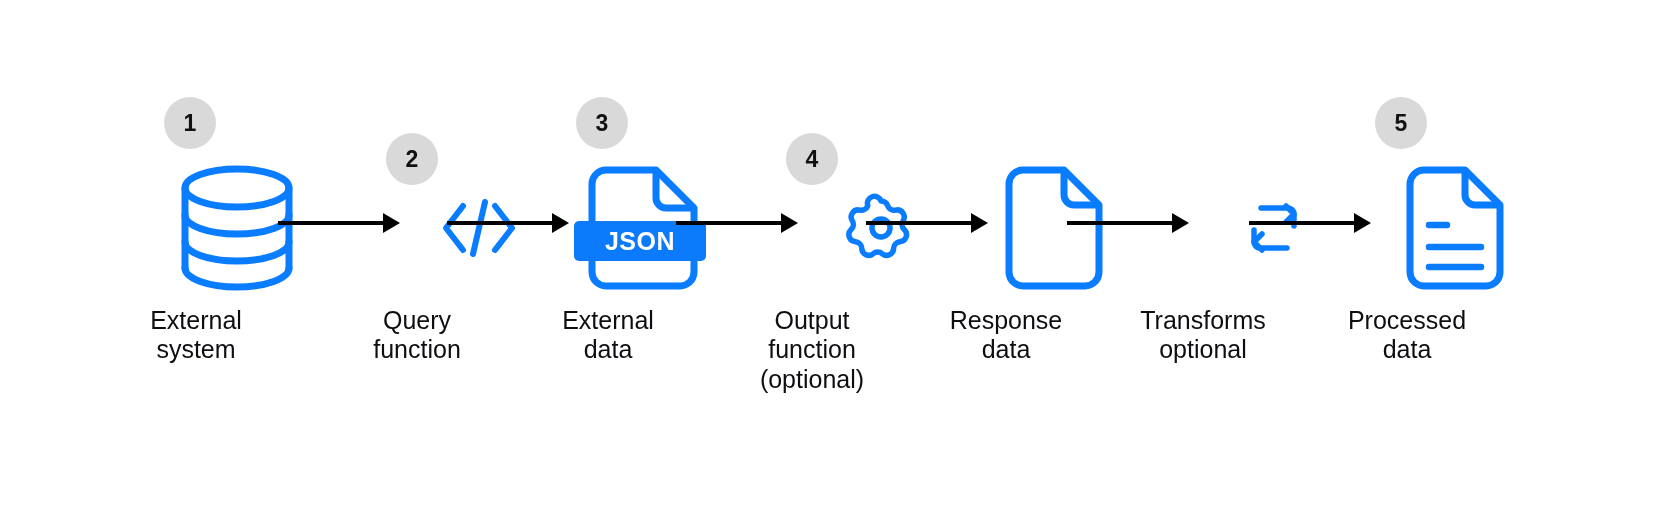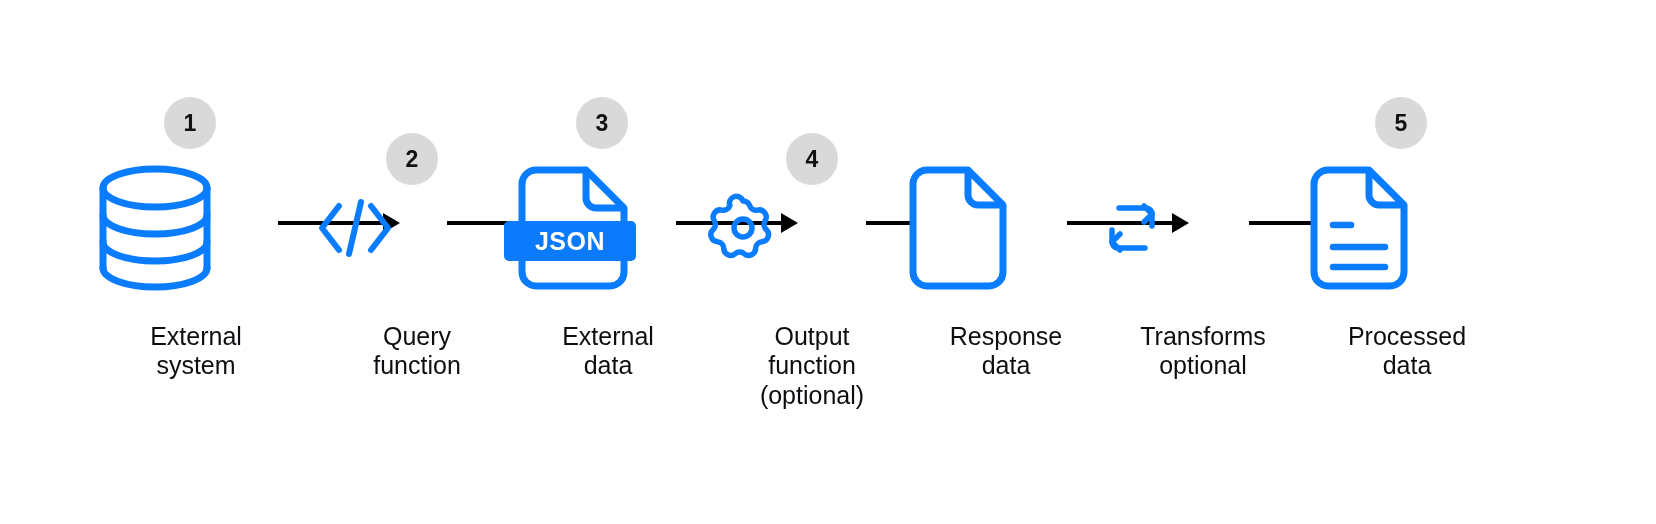--- a/index.html
+++ b/index.html
@@ -60,25 +60,25 @@
   }
   .badge.hi  { top: 5px; }
   .badge.lo  { top: 41px; }
 
   .icon-slot {
     position: relative;
     width: 200px;
     height: 132px;
     display: flex;
     align-items: center;
-    justify-content: flex-start;
+    justify-content: flex-end;
   }
 
   .caption {
-    margin-top: 28px;
+    margin-top: 12px;
     width: 230px;
     text-align: center;
     font-size: 25px;
     line-height: 1.17;
     color: #0e0e12;
     font-weight: 400;
     white-space: pre-line;
   }
 
   

